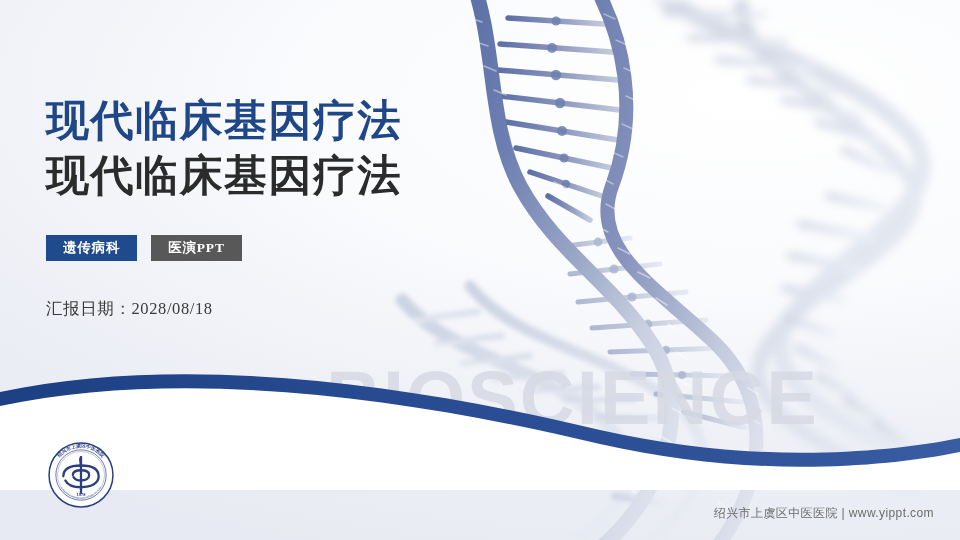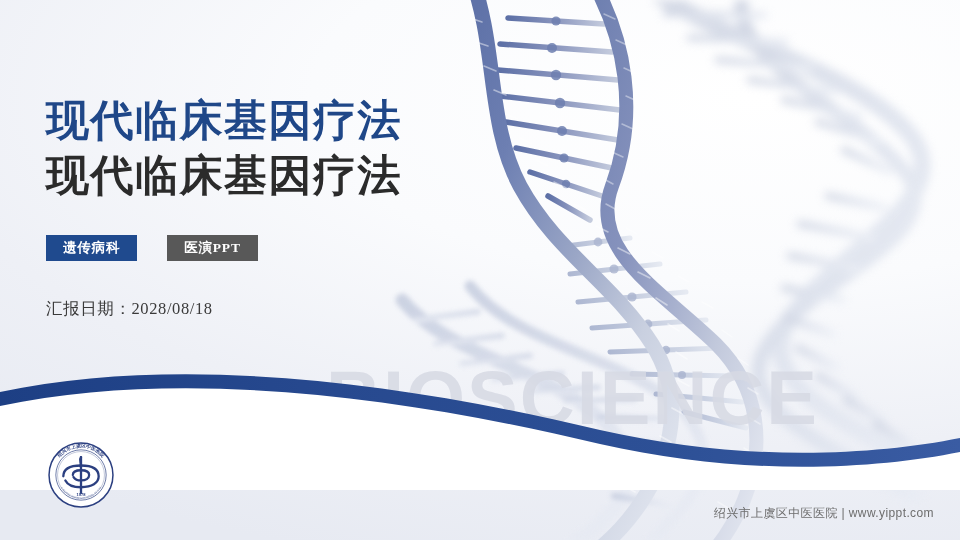--- a/index.html
+++ b/index.html
@@ -37,21 +37,21 @@
   
   #textblock{position:absolute;left:46px;top:93px;width:480px;font-family:Liberation Serif, serif;}
   .title-line{
     font-size:43px;line-height:1.28;
     font-weight:700;letter-spacing:1.5px;
     margin:0;white-space:nowrap;
   }
   #title-1{color:#1f4788;}
   #title-2{color:#2b2b2b;}
 
-  #badges{display:flex;gap:30px;margin-top:32px;}
+  #badges{display:flex;gap:14px;margin-top:32px;}
   .badge{
     display:inline-flex;align-items:center;justify-content:center;
     height:26px;padding:0 17px;
     color:#ffffff;font-size:13.5px;font-weight:700;letter-spacing:.8px;
     white-space:nowrap;
   }
   #badge-dept{background:#1f4a8e;}
   #badge-brand{background:#585858;}
 
   #date-line{

